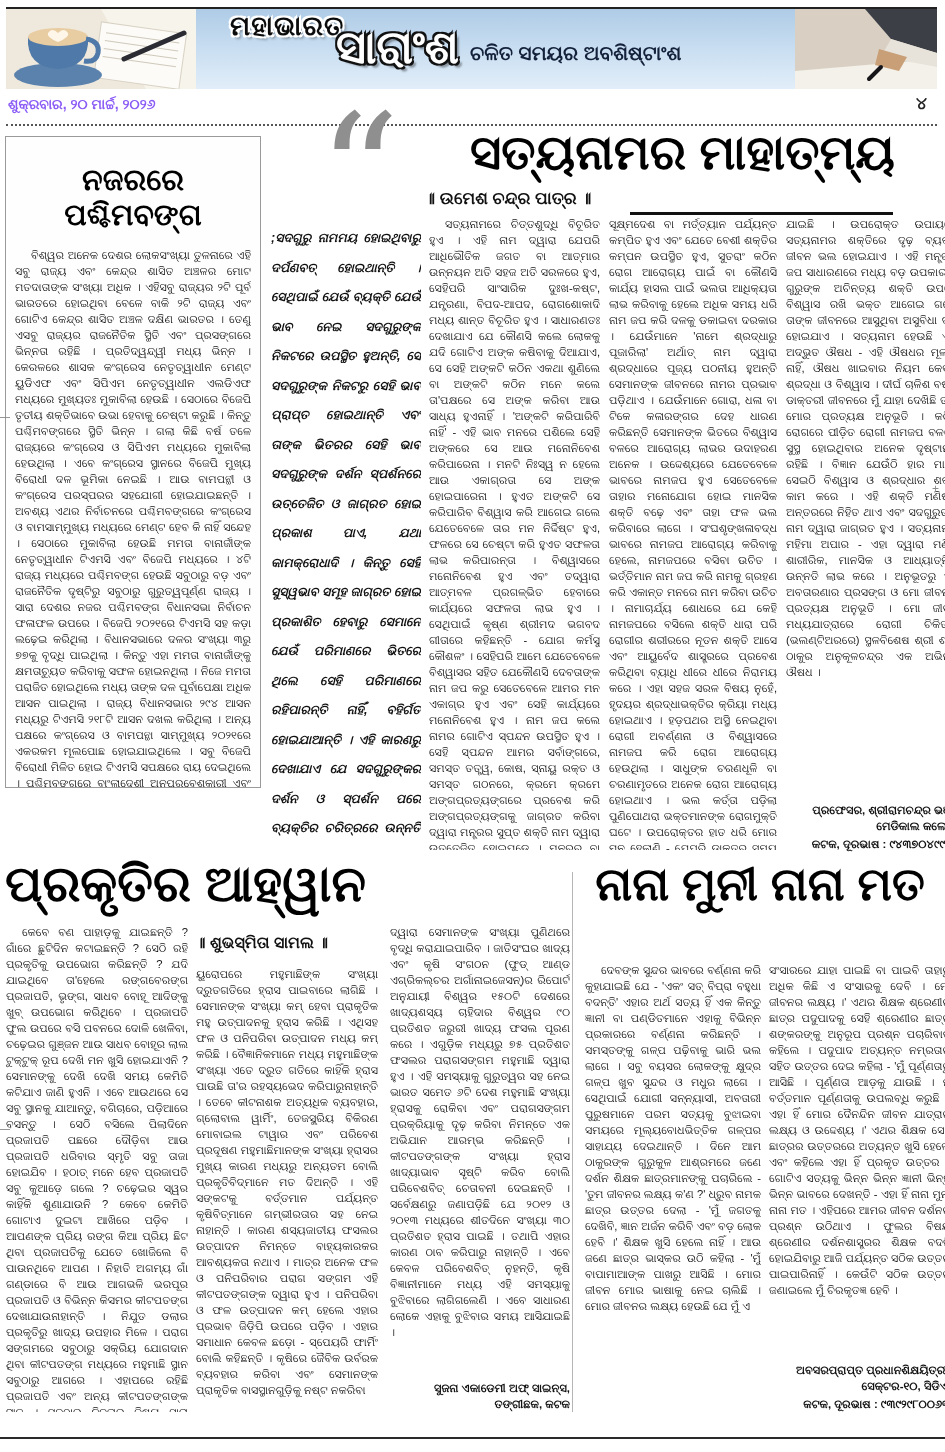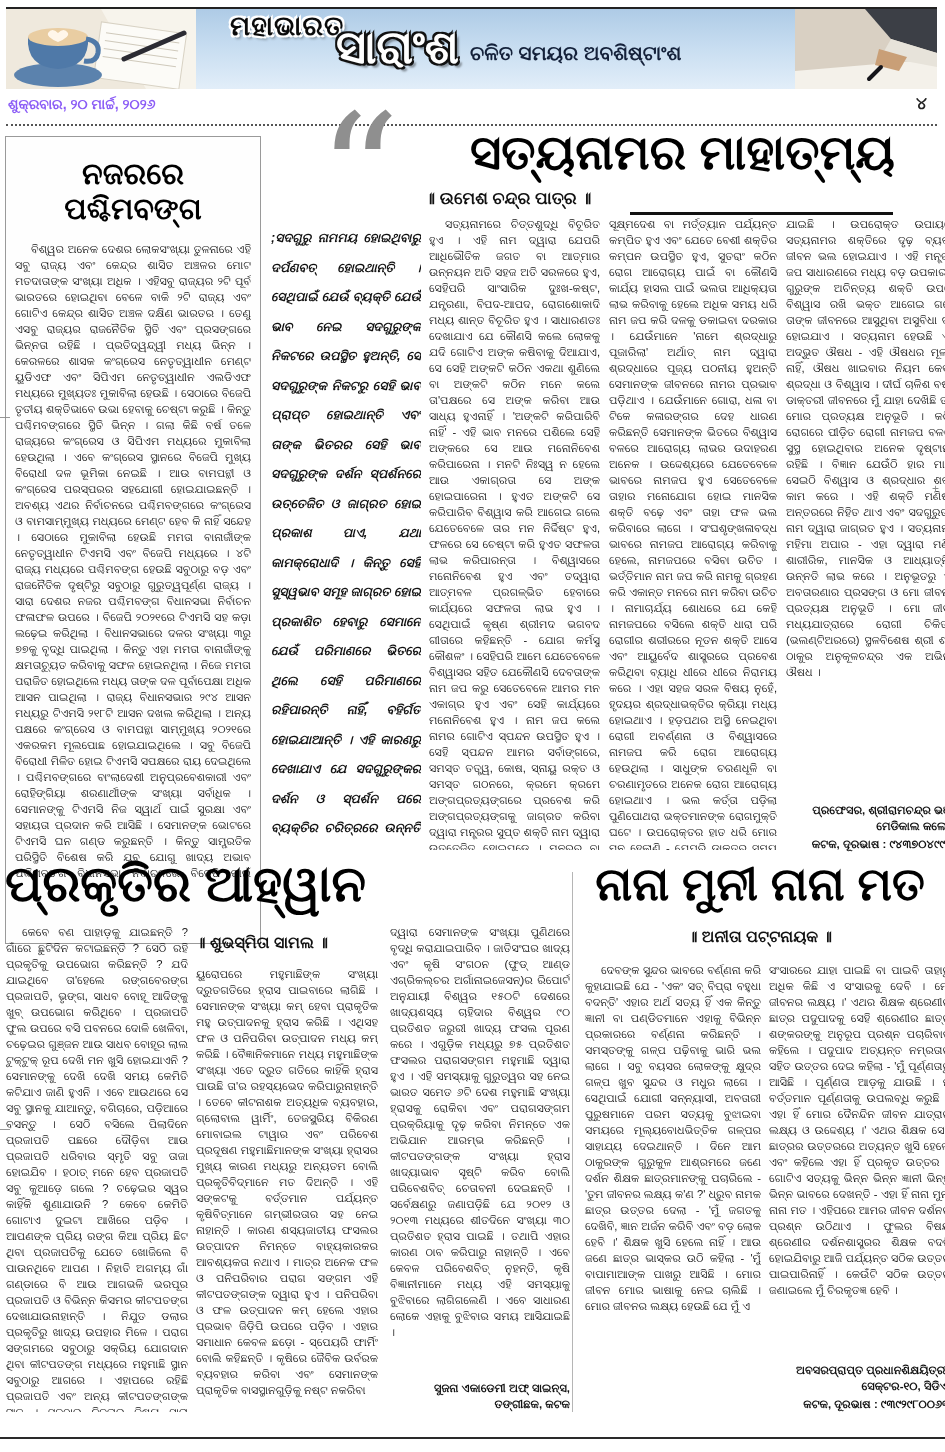--- a/index.html
+++ b/index.html
@@ -24,22 +24,22 @@
   .page-number{position:absolute;right:10px;top:0;font-size:17px;font-weight:700;color:#222;}
   .dotted-rule{position:absolute;left:6px;top:124px;width:931px;border-top:2px dotted #555;}
   
   .body-text{font-size:11.2px;line-height:16px;text-align:justify;overflow:hidden;overflow-wrap:anywhere;color:#161616;}
   .indent{text-indent:16px;}
   .col{position:absolute;}
   .with-sig{display:flex;flex-direction:column;}
   .with-sig .flex-text{flex:1 1 auto;overflow:hidden;}
   .sig{flex:0 0 auto;font-weight:700;text-align:right;font-size:11.4px;line-height:16px;padding-top:2px;}
   
-  .wb-box{position:absolute;left:5px;top:136px;width:256px;height:808px;border:1px solid #9a9a9a;
-          background:#fefefe;box-sizing:border-box;padding:14px 9px;overflow:hidden;}
+  .wb-box{position:absolute;left:5px;top:136px;width:256px;height:652px;border:1px solid #9a9a9a;
+          background:#fefefe;box-sizing:border-box;padding:20px 9px;overflow:hidden;}
   .wb-title{font-size:30px;font-weight:800;text-align:center;margin:6px 0 14px 0;color:#000;}
   
   .quote-icon{position:absolute;left:318px;top:108px;font-size:160px;line-height:130px;color:#8f8f8f;
               font-family:"DejaVu Serif","Liberation Serif",serif;}
   .main-title{position:absolute;left:425px;top:122px;width:515px;text-align:center;
               font-size:48px;line-height:62px;font-weight:800;color:#000;white-space:nowrap;}
   .main-byline{position:absolute;left:425px;top:189px;width:515px;text-align:left;font-size:17px;font-weight:700;}
   .main-underline{position:absolute;left:630px;top:212px;width:263px;height:3px;background:#111;}
   .pull-quote{position:absolute;left:271px;top:224px;width:150px;height:624px;overflow:hidden;
               font-style:italic;font-weight:700;font-size:12.6px;line-height:29.5px;text-align:justify;color:#101010;}
@@ -124,21 +124,20 @@
   <div class="pk-byline">॥ ଶୁଭସ୍ମିତା ସାମଲ ॥</div>
   <div class="col body-text" style="left:196px;top:966px;width:182px;height:446px;">ୟୁରୋପରେ ମହୁମାଛିଙ୍କ ସଂଖ୍ୟା ଦ୍ରୁତଗତିରେ ହ୍ରାସ ପାଇବାରେ ଲାଗିଛି । ସେମାନଙ୍କ ସଂଖ୍ୟା କମ୍ ହେବା ପ୍ରାକୃତିକ ମହୁ ଉତ୍ପାଦନକୁ ହ୍ରାସ କରିଛି । ଏଥିସହ ଫଳ ଓ ପନିପରିବା ଉତ୍ପାଦନ ମଧ୍ୟ କମ୍ କରିଛି । ବୈଜ୍ଞାନିକମାନେ ମଧ୍ୟ ମହୁମାଛିଙ୍କ ସଂଖ୍ୟା ଏତେ ଦ୍ରୁତ ଗତିରେ କାହିଁକି ହ୍ରାସ ପାଉଛି ତା'ର ରହସ୍ୟଭେଦ କରିପାରୁନାହାନ୍ତି । ତେବେ କୀଟନାଶକ ଅତ୍ୟଧିକ ବ୍ୟବହାର, ଗ୍ଲୋବାଲ ୱାର୍ମିଂ, ତେଜସ୍କ୍ରିୟ ବିକିରଣ ମୋବାଇଲ ଟାୱାର ଏବଂ ପରିବେଶ ପ୍ରଦୂଷଣ ମହୁମାଛିମାନଙ୍କ ସଂଖ୍ୟା ହ୍ରାସର ମୁଖ୍ୟ କାରଣ ମଧ୍ୟରୁ ଅନ୍ୟତମ ବୋଲି ପ୍ରକୃତିବିଦ୍‌ମାନେ ମତ ଦିଅନ୍ତି । ଏହି ସଙ୍କଟକୁ ବର୍ତ୍ତମାନ ପର୍ଯ୍ୟନ୍ତ କୃଷିବିତ୍‌ମାନେ ଗମ୍ଭୀରତାର ସହ ନେଇ ନାହାନ୍ତି । କାରଣ ଶସ୍ୟଜାତୀୟ ଫସଲର ଉତ୍ପାଦନ ନିମନ୍ତେ ବାହ୍ୟକାରକର ଆବଶ୍ୟକତା ନଥାଏ । ମାତ୍ର ଅନେକ ଫଳ ଓ ପନିପରିବାର ପରାଗ ସଙ୍ଗମ ଏହି କୀଟପତଙ୍ଗଙ୍କ ଦ୍ୱାରା ହୁଏ । ପନିପରିବା ଓ ଫଳ ଉତ୍ପାଦନ କମ୍ ହେଲେ ଏହାର ପ୍ରଭାବ ଜିଡ଼ିପି ଉପରେ ପଡ଼ିବ । ଏହାର ସମାଧାନ କେବଳ ଛଡ଼ୋ - ସ୍ପେୟରି ଫାର୍ମିଂ ବୋଲି କହିଛନ୍ତି । କୃଷିରେ ଜୈବିକ ଉର୍ବରକ ବ୍ୟବହାର କରିବା ଏବଂ ସେମାନଙ୍କ ପ୍ରାକୃତିକ ବାସସ୍ଥାନଗୁଡ଼ିକୁ ନଷ୍ଟ ନକରିବା</div>
   <div class="col with-sig" style="left:390px;top:924px;width:180px;height:488px;">
     <div class="flex-text body-text">ଦ୍ୱାରା ସେମାନଙ୍କ ସଂଖ୍ୟା ପୁଣିଥରେ ବୃଦ୍ଧି କରାଯାଇପାରିବ । ଜାତିସଂଘର ଖାଦ୍ୟ ଏବଂ କୃଷି ସଂଗଠନ (ଫୁଡ୍ ଆଣ୍ଡ ଏଗ୍ରିକଲ୍ଚର ଅର୍ଗାନାଇଜେସନ୍)ର ରିପୋର୍ଟ ଅନୁଯାୟୀ ବିଶ୍ୱର ୧୫୦ଟି ଦେଶରେ ଖାଦ୍ୟଶସ୍ୟ ଚାହିଦାର ବିଶ୍ୱର ୯୦ ପ୍ରତିଶତ ଜରୁରୀ ଖାଦ୍ୟ ଫସଲ ପୂରଣ କରେ । ଏଗୁଡ଼ିକ ମଧ୍ୟରୁ ୭୫ ପ୍ରତିଶତ ଫସଲର ପରାଗସଙ୍ଗମ ମହୁମାଛି ଦ୍ୱାରା ହୁଏ । ଏହି ସମସ୍ୟାକୁ ଗୁରୁତ୍ୱର ସହ ନେଇ ଭାରତ ସମେତ ୬ଟି ଦେଶ ମହୁମାଛି ସଂଖ୍ୟା ହ୍ରାସକୁ ରୋକିବା ଏବଂ ପରାଗସଙ୍ଗମ ପ୍ରକ୍ରିୟାକୁ ଦୃଢ଼ କରିବା ନିମନ୍ତେ ଏକ ଅଭିଯାନ ଆରମ୍ଭ କରିଛନ୍ତି । କୀଟପତଙ୍ଗଙ୍କ ସଂଖ୍ୟା ହ୍ରାସ ଖାଦ୍ୟାଭାବ ସୃଷ୍ଟି କରିବ ବୋଲି ପରିବେଶବିତ୍ ଚେତାବନୀ ଦେଇଛନ୍ତି । ସର୍ବେକ୍ଷଣରୁ ଜଣାପଡ଼ିଛି ଯେ ୨୦୧୨ ଓ ୨୦୧୩ ମଧ୍ୟରେ ଶୀତଦିନେ ସଂଖ୍ୟା ୩୦ ପ୍ରତିଶତ ହ୍ରାସ ପାଇଛି । ତଥାପି ଏହାର କାରଣ ଠାବ କରିପାରୁ ନାହାନ୍ତି । ଏବେ କେବଳ ପରିବେଶବିତ୍ ନୁହନ୍ତି, କୃଷି ବିଜ୍ଞାନୀମାନେ ମଧ୍ୟ ଏହି ସମସ୍ୟାକୁ ବୁଝିବାରେ ଲାଗିଗଲେଣି । ଏବେ ସାଧାରଣ ଲୋକେ ଏହାକୁ ବୁଝିବାର ସମୟ ଆସିଯାଇଛି ।</div>
     <div class="sig">ସୁଜନା ଏକାଡେମୀ ଅଫ୍ ସାଇନ୍ସ, ତଙ୍ଗୀଛକ, କଟକ</div>
   </div>
 
   <div class="v-divider"></div>
 
   <div class="nm-title">ନାନା ମୁନୀ ନାନା ମତ</div>
-  <div class="nm-byline">॥ ଅନୀତା ପଟ୍ଟନାୟକ ॥</div>
   <div class="col body-text indent" style="left:585px;top:962px;width:176px;height:450px;">ଦେବଙ୍କ ସୁନ୍ଦର ଭାବରେ ବର୍ଣ୍ଣନା କରି କୁହାଯାଇଛି ଯେ - 'ଏକଂ ସତ୍ ବିପ୍ରା ବହୁଧା ବଦନ୍ତି' ଏହାର ଅର୍ଥ ସତ୍ୟ ହିଁ ଏକ କିନ୍ତୁ ଜ୍ଞାନୀ ବା ପଣ୍ଡିତମାନେ ଏହାକୁ ବିଭିନ୍ନ ପ୍ରକାରରେ ବର୍ଣ୍ଣନା କରିଛନ୍ତି । ସମସ୍ତଙ୍କୁ ଗଳ୍ପ ପଢ଼ିବାକୁ ଭାରି ଭଲ ଲାଗେ । ସବୁ ବୟସର ଲୋକଙ୍କୁ କ୍ଷୁଦ୍ର ଗଳ୍ପ ଖୁବ ସୁନ୍ଦର ଓ ମଧୁର ଲାଗେ । ସେଥିପାଇଁ ଯୋଗୀ ସନ୍ନ୍ୟାସୀ, ଅବତାରୀ ପୁରୁଷମାନେ ପରମ ସତ୍ୟକୁ ବୁଝାଇବା ସମୟରେ ମୂଲ୍ୟବୋଧଭିତ୍ତିକ ଗଳ୍ପର ସାହାଯ୍ୟ ଦେଇଥାନ୍ତି । ଦିନେ ଆମ ଠାକୁରଙ୍କ ଗୁରୁକୁଳ ଆଶ୍ରମରେ ଜଣେ ଦର୍ଶନ ଶିକ୍ଷକ ଛାତ୍ରମାନଙ୍କୁ ପଚାରିଲେ - 'ତୁମ ଜୀବନର ଲକ୍ଷ୍ୟ କ'ଣ ?' ଧ୍ରୁବ ନାମକ ଛାତ୍ର ଉତ୍ତର ଦେଲା - 'ମୁଁ ଜଗତକୁ ଦେଖିବି, ଜ୍ଞାନ ଅର୍ଜନ କରିବି ଏବଂ ବଡ଼ ଲୋକ ହେବି ।' ଶିକ୍ଷକ ଖୁସି ହେଲେ ନାହିଁ । ଆଉ ଜଣେ ଛାତ୍ର ଭାସ୍କର ଉଠି କହିଲା - 'ମୁଁ ବାପାମାଆଙ୍କ ପାଖରୁ ଆସିଛି । ମୋର ଜୀବନ ମୋର ଭାଷାକୁ ନେଇ ଚାଲିଛି । ମୋର ଜୀବନର ଲକ୍ଷ୍ୟ ହେଉଛି ଯେ ମୁଁ ଏ</div>
   <div class="col with-sig" style="left:769px;top:962px;width:182px;height:450px;">
     <div class="flex-text body-text">ସଂସାରରେ ଯାହା ପାଇଛି ବା ପାଇବି ତାହାରୁ ଅଧିକ କିଛି ଏ ସଂସାରକୁ ଦେବି । ମୋ ଜୀବନର ଲକ୍ଷ୍ୟ ।' ଏଥର ଶିକ୍ଷକ ଶ୍ରେଣୀର ଛାତ୍ର ପଦୁପାଦକୁ ସେହି ଶ୍ରେଣୀର ଛାତ୍ର ଶଙ୍କରଙ୍କୁ ଅନୁରୂପ ପ୍ରଶ୍ନ ପଚାରିବାକୁ କହିଲେ । ପଦୁପାଦ ଅତ୍ୟନ୍ତ ନମ୍ରତାର ସହିତ ଉତ୍ତର ଦେଇ କହିଲା - 'ମୁଁ ପୂର୍ଣ୍ଣତାରୁ ଆସିଛି । ପୂର୍ଣ୍ଣତା ଆଡ଼କୁ ଯାଉଛି । ମୁଁ ବର୍ତ୍ତମାନ ପୂର୍ଣ୍ଣତାକୁ ଉପଲବ୍ଧି କରୁଛି । ଏହା ହିଁ ମୋର ଦୈନନ୍ଦିନ ଜୀବନ ଯାତ୍ରାର ଲକ୍ଷ୍ୟ ଓ ଉଦ୍ଦେଶ୍ୟ ।' ଏଥର ଶିକ୍ଷକ ସେହି ଛାତ୍ରର ଉତ୍ତରରେ ଅତ୍ୟନ୍ତ ଖୁସି ହେଲେ ଏବଂ କହିଲେ ଏହା ହିଁ ପ୍ରକୃତ ଉତ୍ତର । ଗୋଟିଏ ସତ୍ୟକୁ ଭିନ୍ନ ଭିନ୍ନ ଜ୍ଞାନୀ ଭିନ୍ନ ଭିନ୍ନ ଭାବରେ ଦେଖନ୍ତି - ଏହା ହିଁ ନାନା ମୁନୀ ନାନା ମତ । ଏହିପରେ ଆମର ଜୀବନ ଦର୍ଶନର ପ୍ରଶ୍ନ ଉଠିଥାଏ । ଫୁଲର ବିଷୟ ଶ୍ରେଣୀର ଦର୍ଶନଶାସ୍ତ୍ରର ଶିକ୍ଷକ ବଦଳି ହୋଇଯିବାରୁ ଆଜି ପର୍ଯ୍ୟନ୍ତ ସଠିକ ଉତ୍ତର ପାଇପାରିନାହିଁ । କେଉଁଟି ସଠିକ ଉତ୍ତର ଜଣାଇଲେ ମୁଁ ଚିରକୃତଜ୍ଞ ହେବି ।</div>
     <div class="sig">ଅବସରପ୍ରାପ୍ତ ପ୍ରଧାନଶିକ୍ଷୟିତ୍ରୀ, ସେକ୍ଟର-୧୦, ସିଡିଏ,</div>
     <div class="sig">କଟକ, ଦୂରଭାଷ : ୯୩୯୨୯୮୦୦୬୩</div>
   </div>
 
   <div class="bottom-rule"></div>
 
   <div class="crop" style="left:-2px;top:410px;">—</div>

